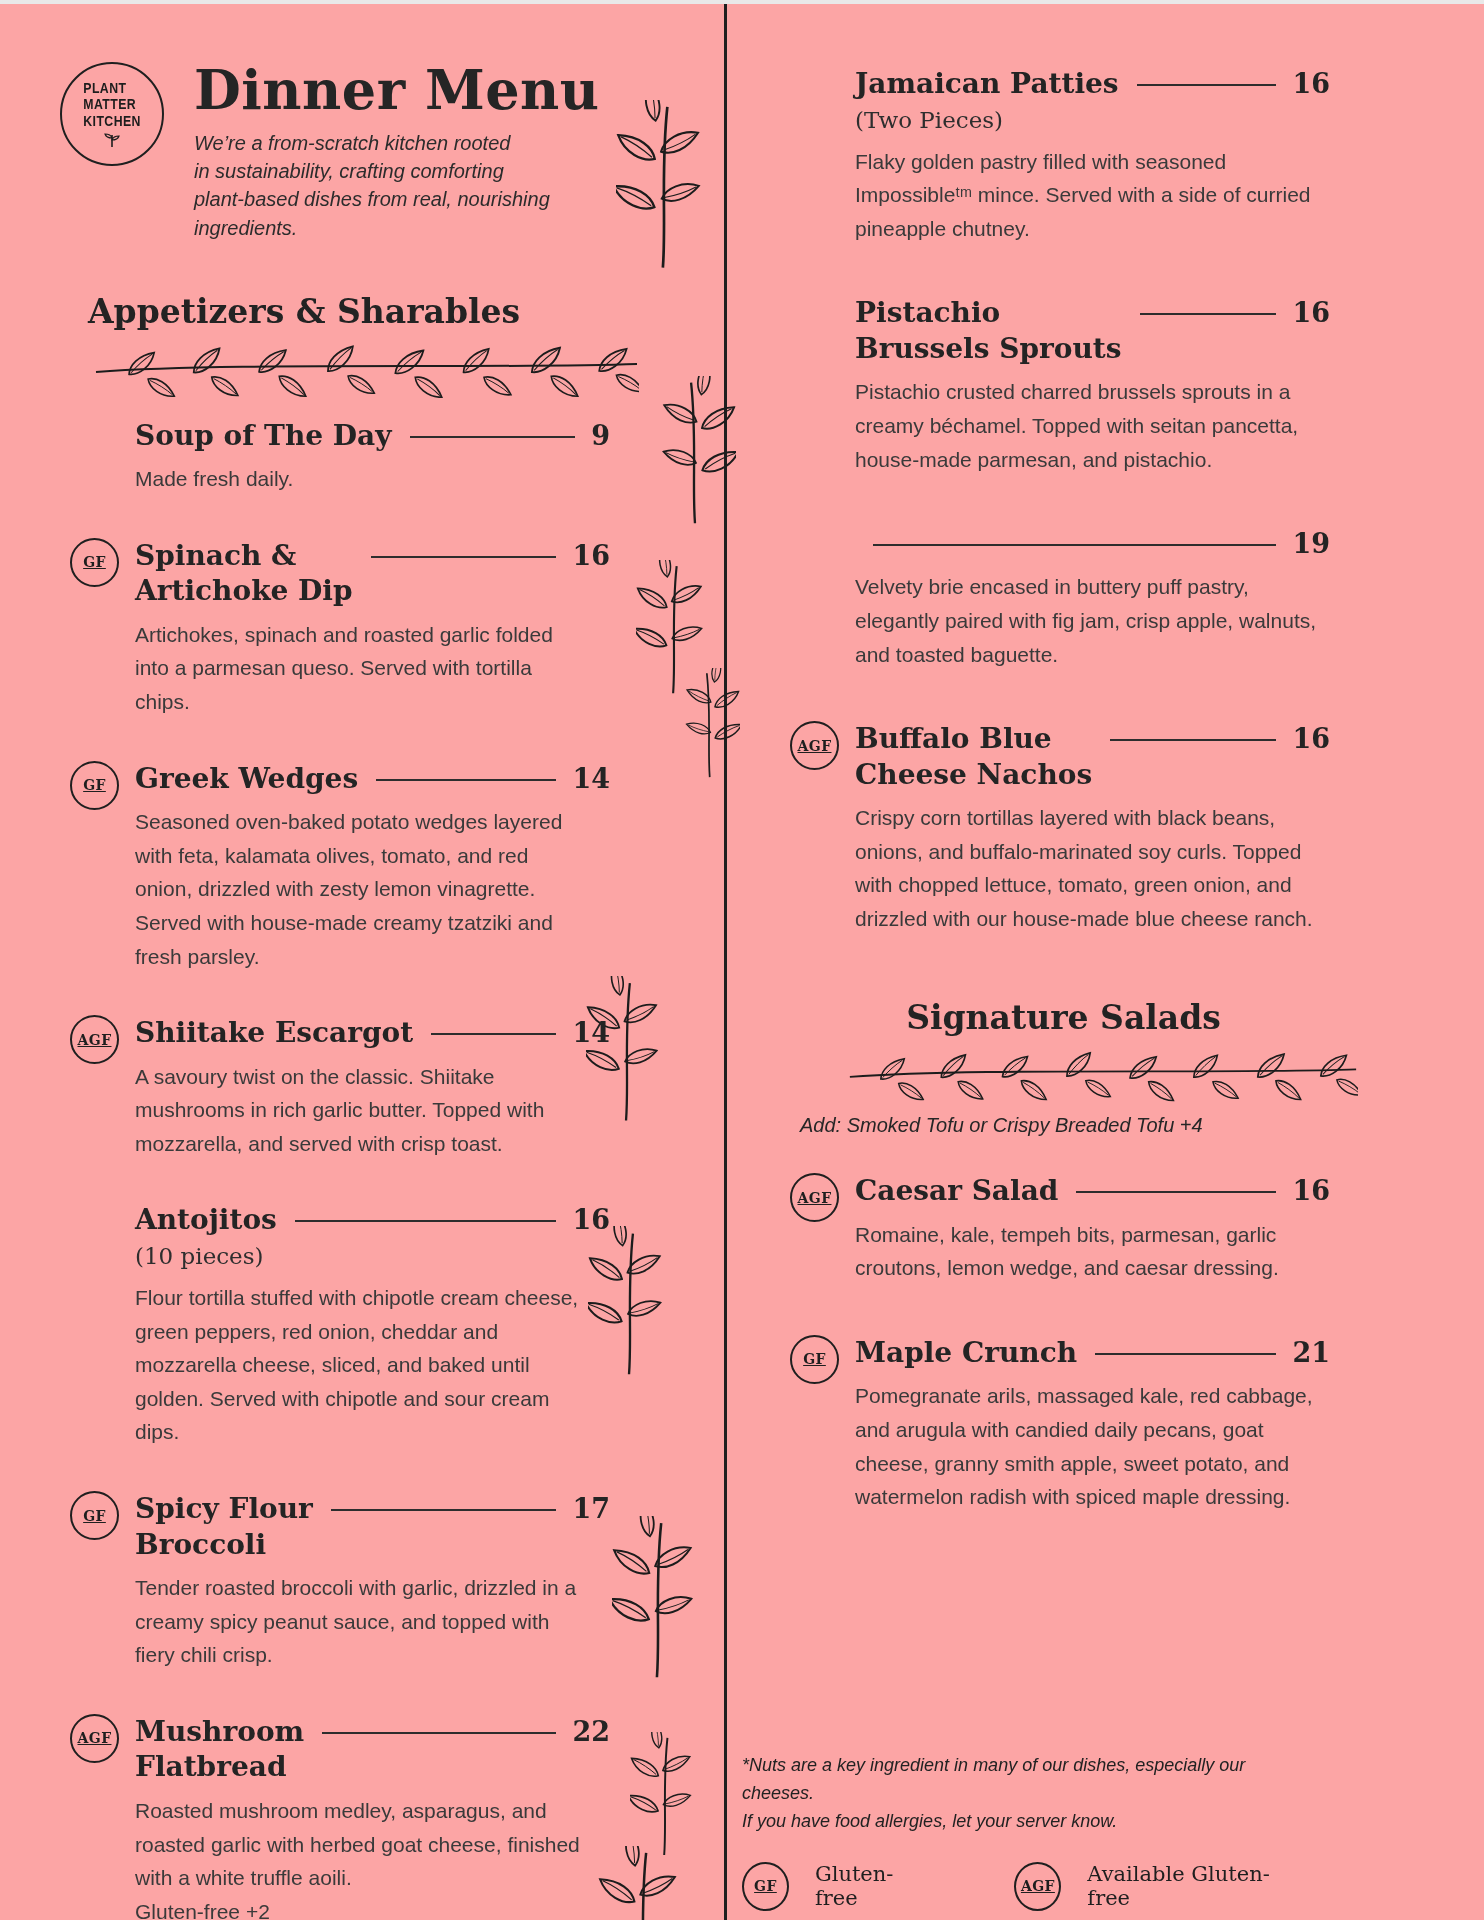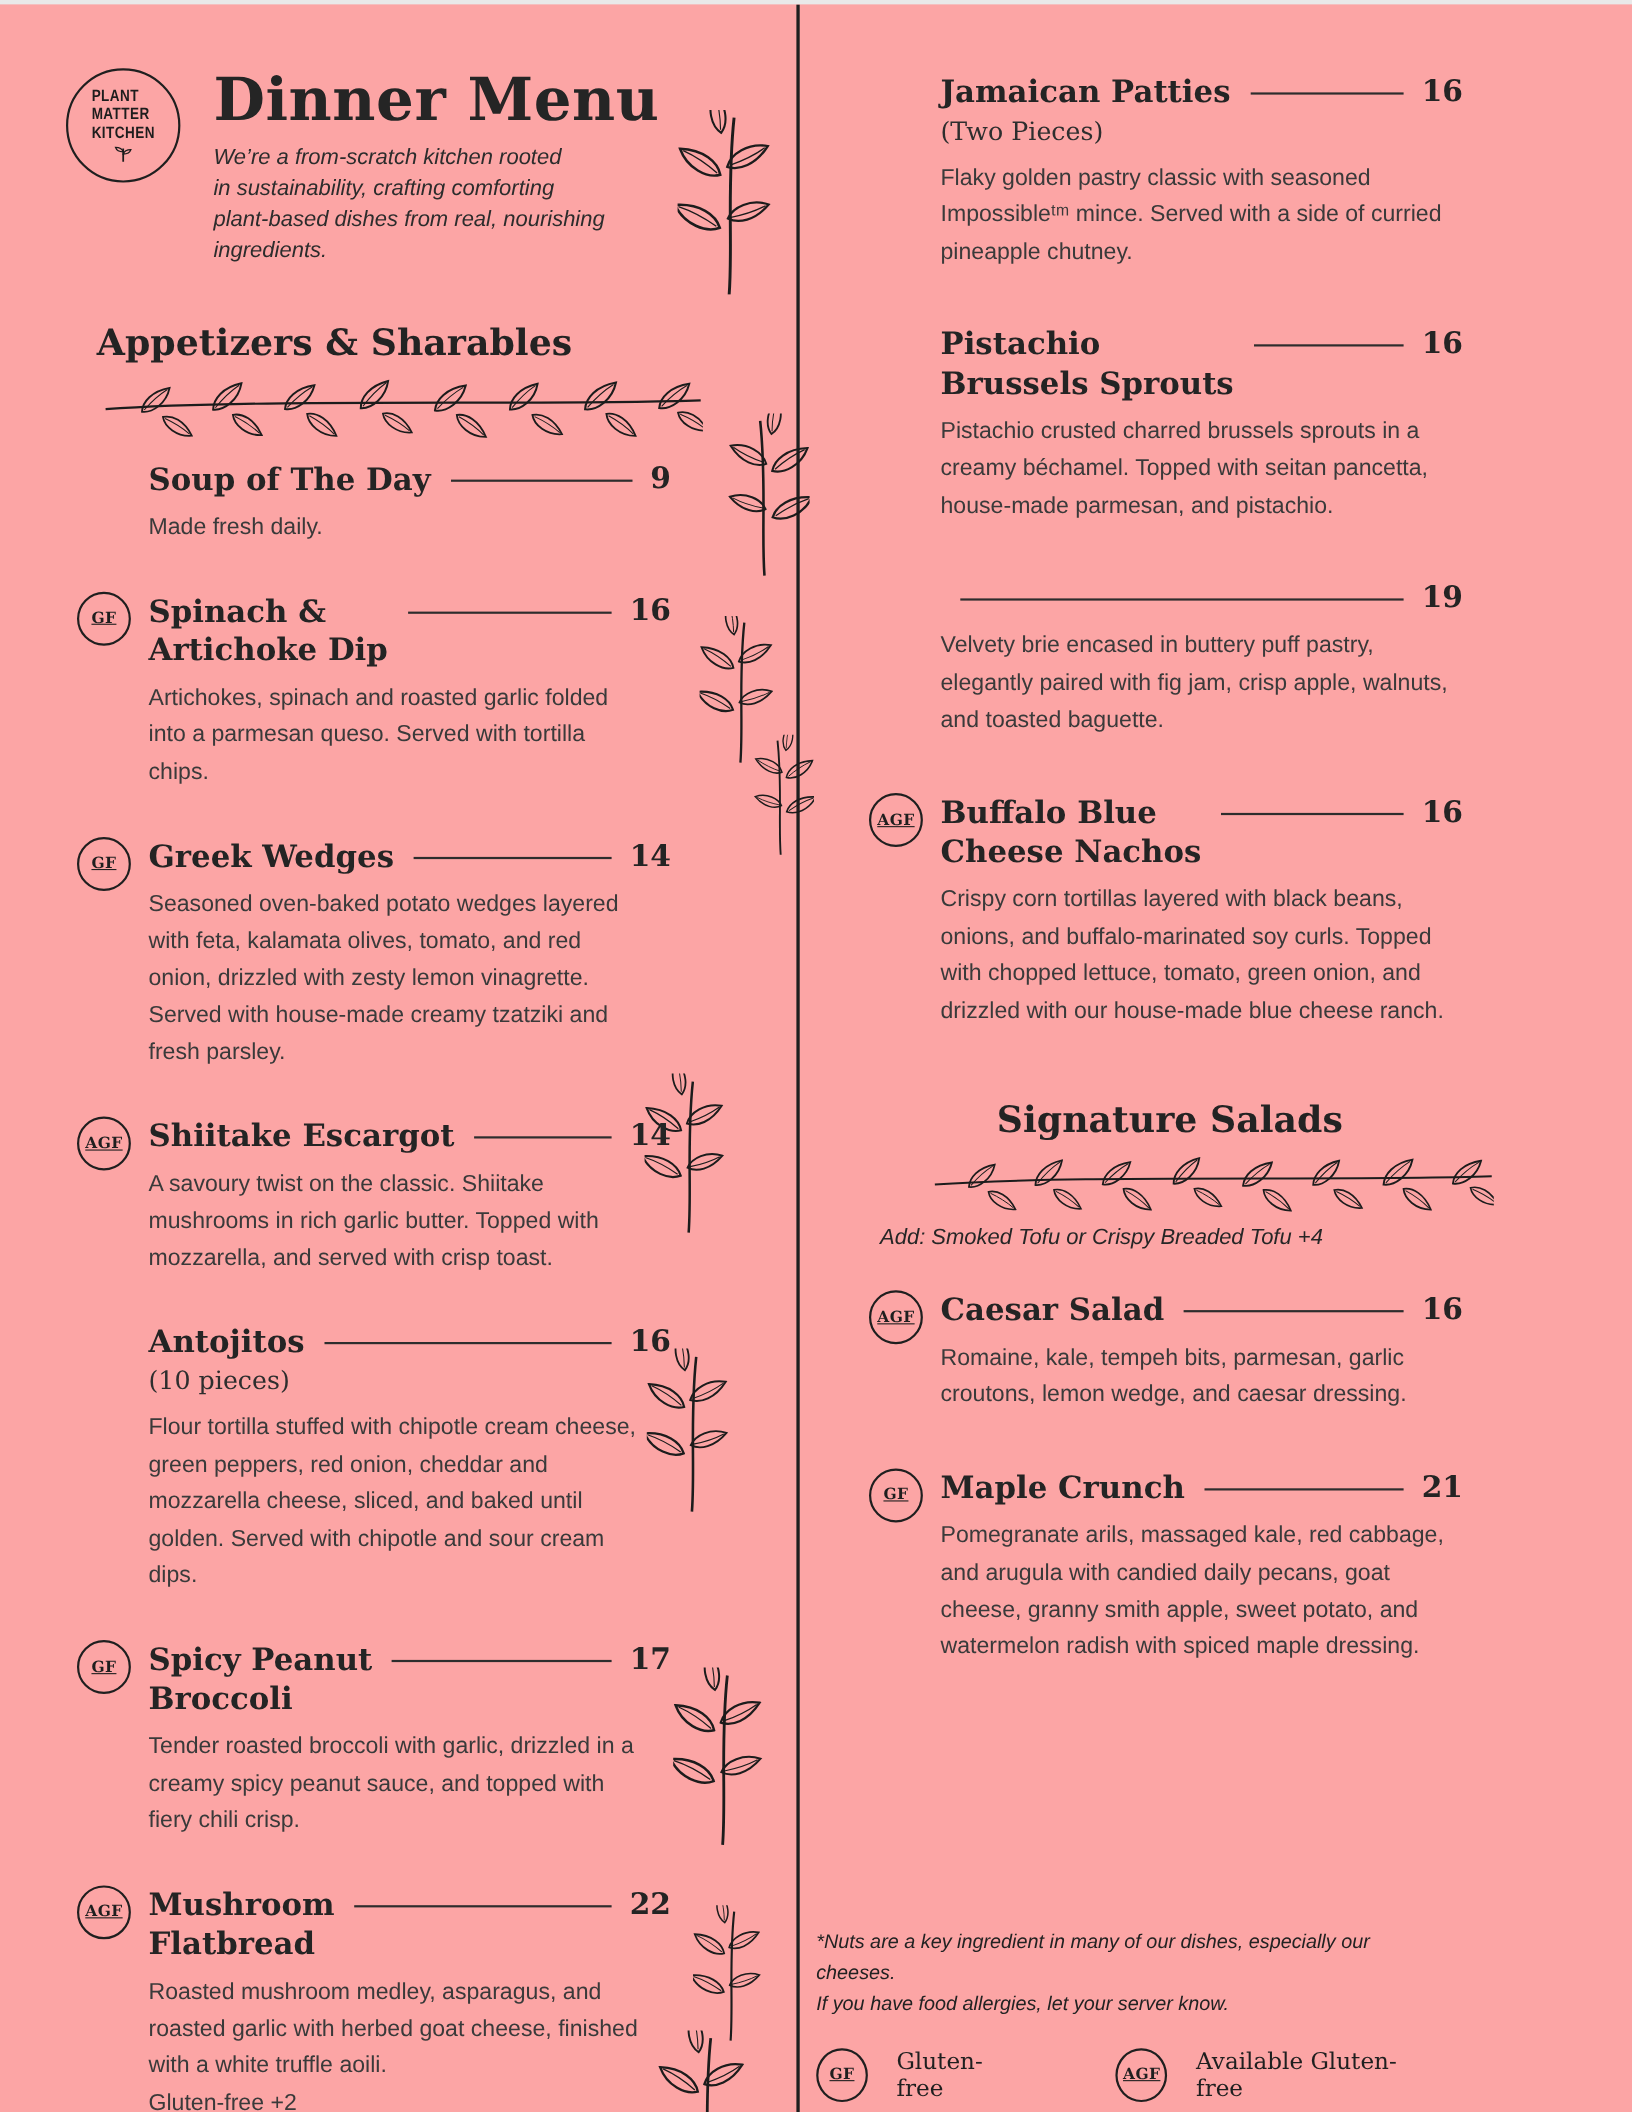--- a/index.html
+++ b/index.html
@@ -220,21 +220,21 @@
         <p class="desc">Flour tortilla stuffed with chipotle cream cheese, green peppers, red onion, cheddar and mozzarella cheese, sliced, and baked until golden. Served with chipotle and sour cream dips.</p>
       </div>
     </div>
 
     <div class="item">
       <div class="gutter">
           <div class="badge">GF</div>
         </div>
       <div class="content">
         <div class="titlerow">
-          <h3 class="iname">Spicy Peanut
+          <h3 class="iname">Spicy Flour
 Broccoli</h3>
           <div class="rule"></div>
           <div class="price">17</div>
         </div>
         <p class="desc">Tender roasted broccoli with garlic, drizzled in a creamy spicy peanut sauce, and topped with fiery chili crisp.</p>
       </div>
     </div>
 
     <div class="item">
       <div class="gutter">
@@ -257,21 +257,21 @@
 
     <div class="item">
       <div class="gutter"></div>
       <div class="content">
         <div class="titlerow">
           <h3 class="iname">Jamaican Patties</h3>
           <div class="rule"></div>
           <div class="price">16</div>
         </div>
         <div class="subtitle">(Two Pieces)</div>
-        <p class="desc">Flaky golden pastry classic with seasoned Impossibleᵗᵐ mince. Served with a side of curried pineapple chutney.</p>
+        <p class="desc">Flaky golden pastry filled with seasoned Impossibleᵗᵐ mince. Served with a side of curried pineapple chutney.</p>
       </div>
     </div>
 
     <div class="item">
       <div class="gutter"></div>
       <div class="content">
         <div class="titlerow">
           <h3 class="iname">Pistachio
 Brussels Sprouts</h3>
           <div class="rule"></div>

